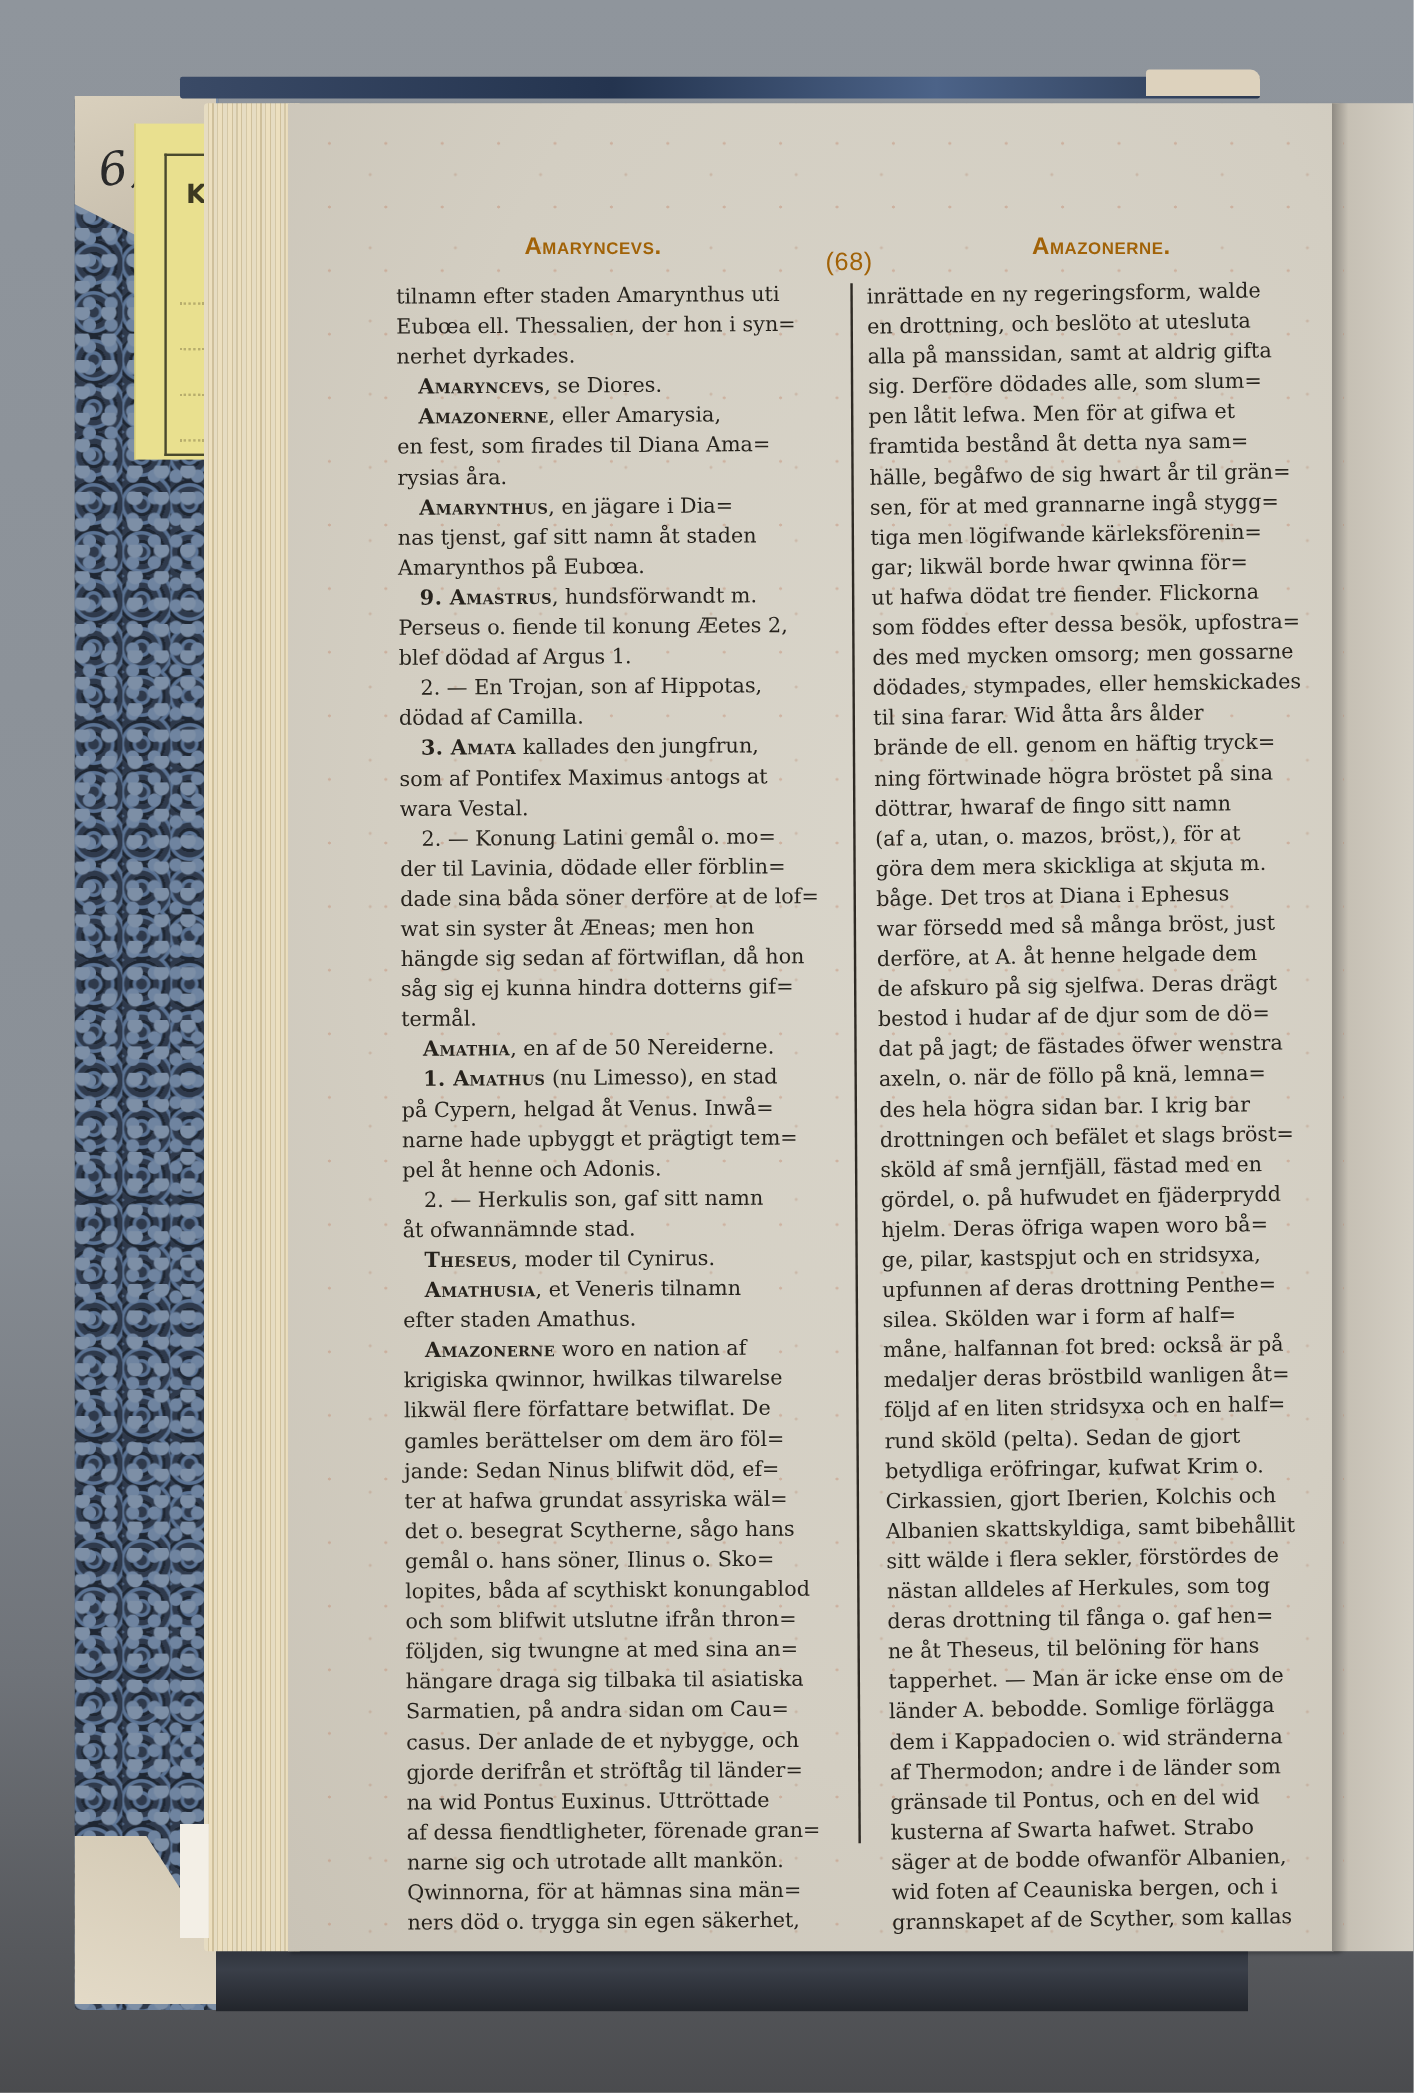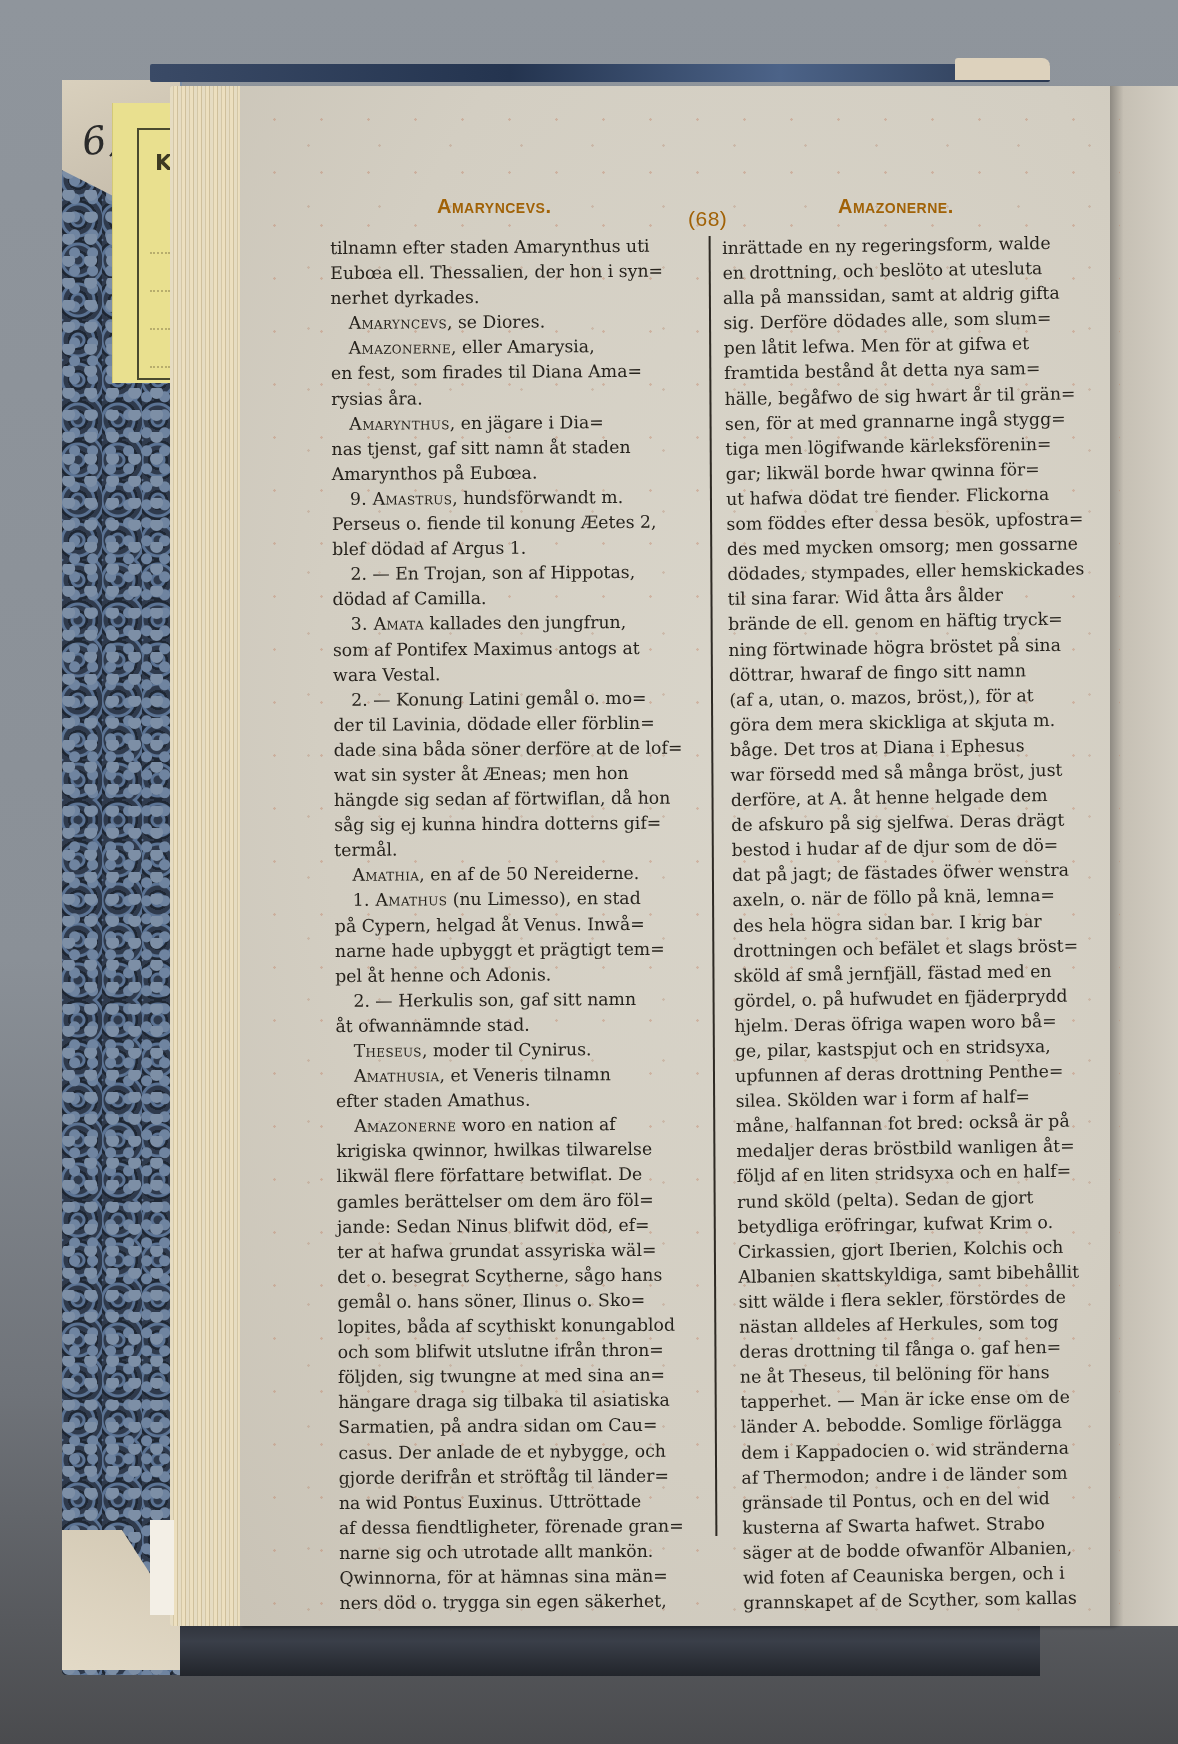--- a/index.html
+++ b/index.html
@@ -94,36 +94,36 @@
     pointer-events: none;
   }
   
   .runhead {
     position: absolute; top: 195px;
     font-family: Liberation Sans, sans-serif; font-weight: bold; font-variant: small-caps;
     font-size: 20px; color: #a16207; letter-spacing: 0.5px;
   }
   .runhead.left { left: 437px; }
   .runhead.center { left: 688px; font-weight: normal; font-variant: normal; font-size: 21px; margin-top: 12px; }
-  .runhead.right { left: 838px; }
+  .runhead.right { left: 860px; }
   
   .column {
     position: absolute; top: 236px; width: 376px;
     font-family: "DejaVu Serif", serif; font-size: 17.3px; color: #27231d;
     line-height: 25.1px;
   }
   .column.left { left: 330px; transform: rotate(-0.4deg); transform-origin: top left; }
   .column.right { left: 722px; transform: rotate(-0.9deg); transform-origin: top left; }
   .column-rule {
     position: absolute; left: 712px; top: 236px; width: 2px; height: 1300px;
     background: #2e2a24; transform: rotate(-0.3deg);
   }
   .line { white-space: nowrap; display: block; height: 25.1px; overflow: visible; }
   .line.indent { padding-left: 18px; }
-  .sc { font-variant: small-caps; font-weight: normal; letter-spacing: 0.3px; }
+  .sc { font-variant: small-caps; font-weight: bold; letter-spacing: 0.3px; }
 </style>
 </head>
 <body>
 
 <div class="cover-left"></div>
 <div class="cover-corner-top"></div>
 <div class="cover-corner-bottom"></div>
 <div class="cover-top-edge"></div>
 <div class="cover-top-cap"></div>
 <div class="cover-bottom-edge"></div>

